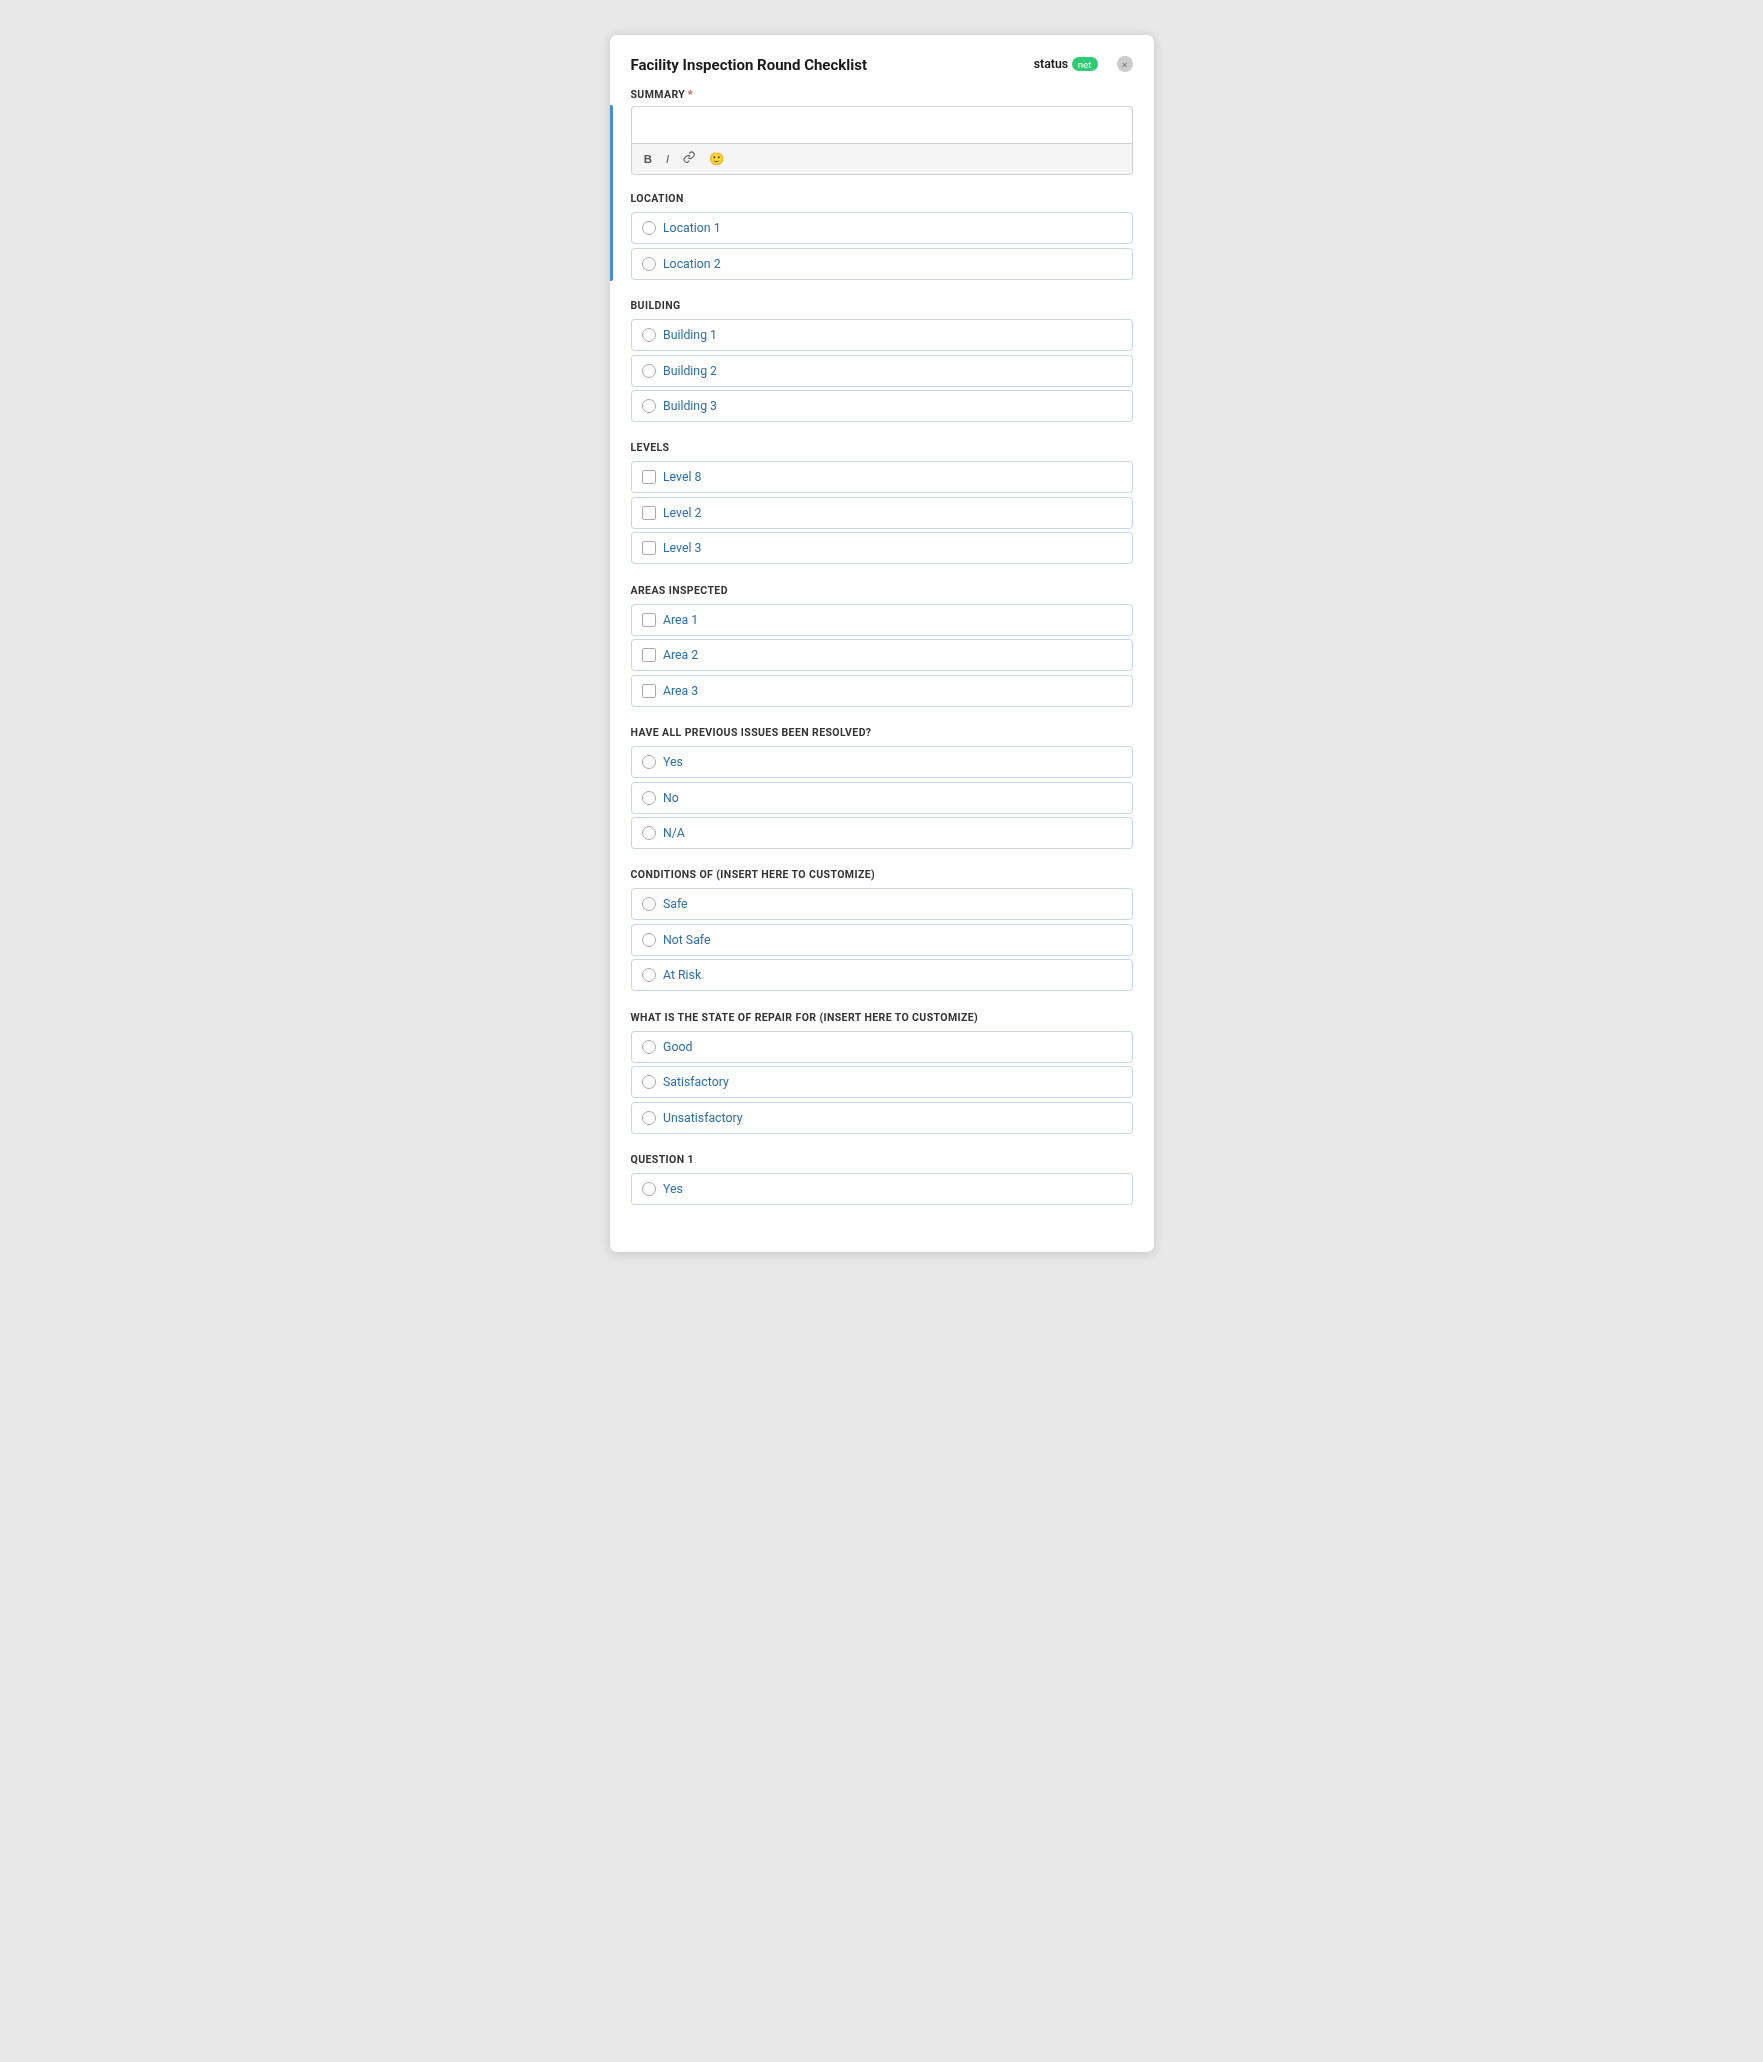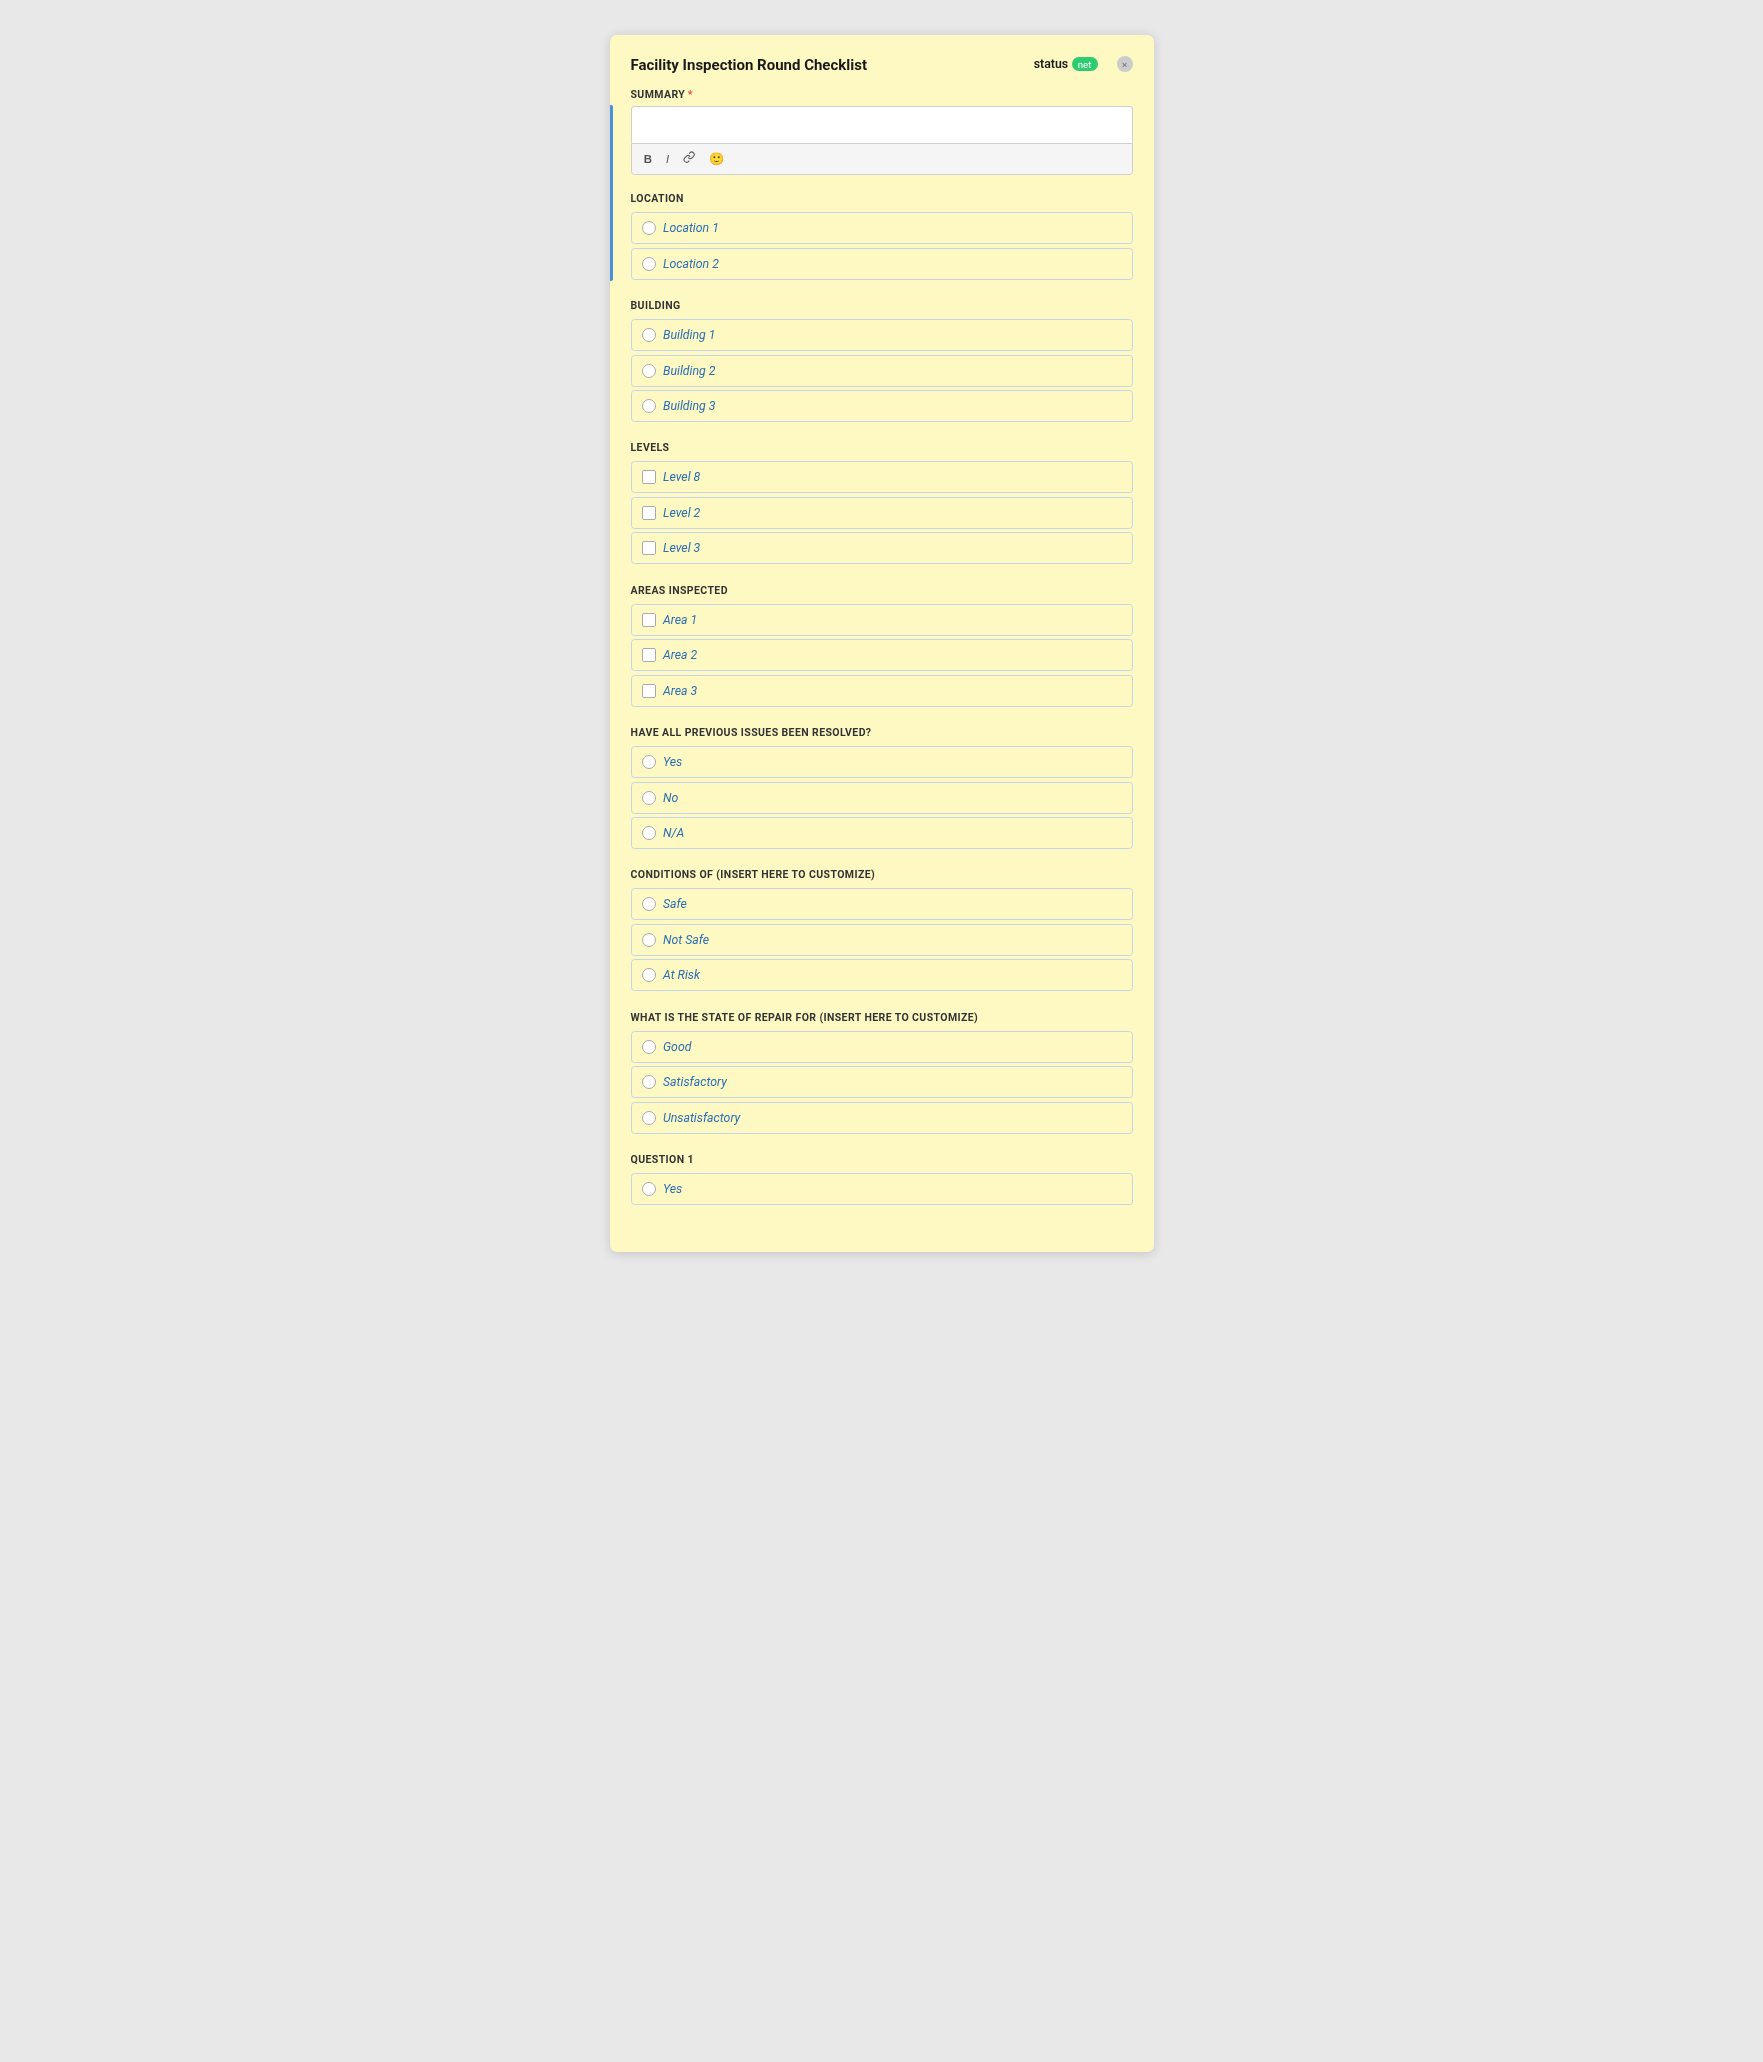--- a/index.html
+++ b/index.html
@@ -12,21 +12,21 @@
       background: #e8e8e8;
       font-family: -apple-system, BlinkMacSystemFont, 'Segoe UI', Roboto, sans-serif;
       display: flex;
       justify-content: center;
       align-items: flex-start;
       min-height: 2063px;
       padding: 35px 17.6px;
     }
 
     .card {
-      background: #fef9c3;
+      background: #ffffff;
       border-radius: 7px;
       box-shadow: 0 1.8px 10.5px rgba(0,0,0,0.15);
       width: 544px;
       padding: 21px 21px 28px 21px;
       position: relative;
     }
 
     .card-header {
       display: flex;
       justify-content: space-between;
@@ -159,21 +159,20 @@
 
     .option-item {
       display: flex;
       align-items: flex-end;
       gap: 7px;
       padding: 8px 10.5px;
       border: 0.9px solid #c5d5e8;
       border-radius: 3.5px;
       margin-bottom: 3.5px;
       cursor: pointer;
-      font-style: italic;
     }
 
     .option-label {
       font-size: 12.3px;
       color: #2a6eb5;
       text-decoration: none;
     }
 
     .radio-circle {
       width: 14px;

